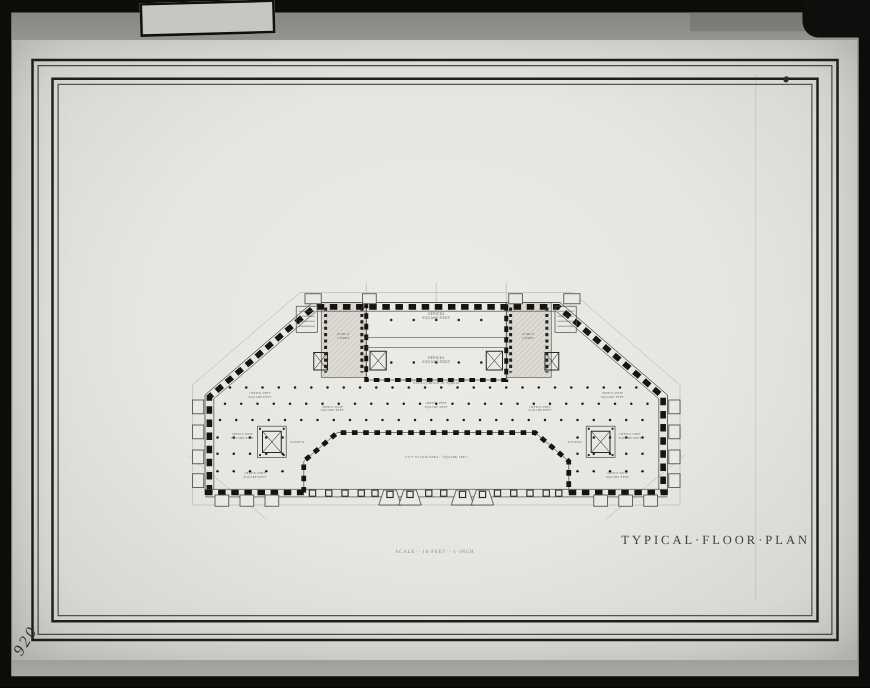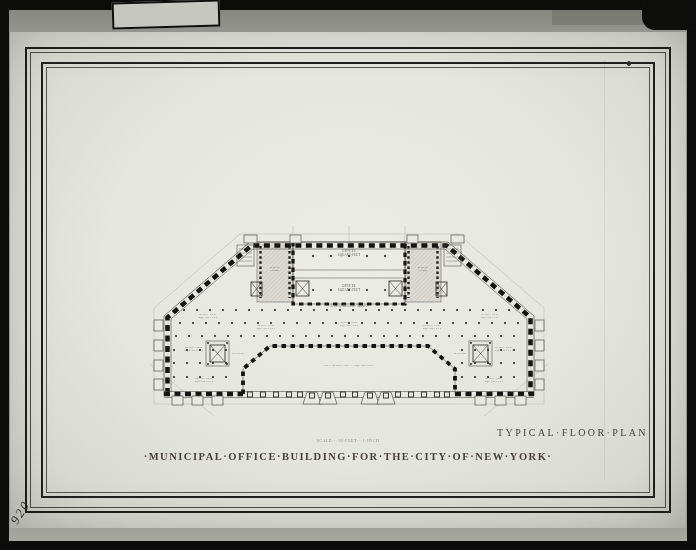--- a/index.html
+++ b/index.html
@@ -303,16 +303,15 @@
       <text x="54" y="153" text-anchor="middle" font-size="2.4" font-family="&quot;Liberation Serif&quot;,serif" fill="#5c5852" font-style="normal" letter-spacing="0.2"><tspan x="54" dy="0">OFFICE·UNIT</tspan><tspan x="54" dy="3">SQUARE·FEET</tspan></text>
       <text x="344" y="153" text-anchor="middle" font-size="2.4" font-family="&quot;Liberation Serif&quot;,serif" fill="#5c5852" font-style="normal" letter-spacing="0.2"><tspan x="344" dy="0">OFFICE·UNIT</tspan><tspan x="344" dy="3">SQUARE·FEET</tspan></text>
       <text x="199" y="140" text-anchor="middle" font-size="2.6" font-family="&quot;Liberation Serif&quot;,serif" fill="#5c5852" font-style="normal" letter-spacing="0.2"><tspan x="199" dy="0">CITY·OFFICE·AREA···SQUARE·FEET</tspan></text>
       <text x="199" y="81" text-anchor="middle" font-size="3.4" font-family="&quot;Liberation Serif&quot;,serif" fill="#7a756d" font-style="italic" letter-spacing="0.2"><tspan x="199" dy="0">·Area·of·Block·or·Square·</tspan></text>
       <text x="88" y="128" text-anchor="middle" font-size="2" font-family="&quot;Liberation Serif&quot;,serif" fill="#5c5852" font-style="normal" letter-spacing="0.2"><tspan x="88" dy="0">ELEVATOR</tspan></text>
       <text x="310" y="128" text-anchor="middle" font-size="2" font-family="&quot;Liberation Serif&quot;,serif" fill="#5c5852" font-style="normal" letter-spacing="0.2"><tspan x="310" dy="0">ELEVATOR</tspan></text>
     </svg>
 
   <div id="plan-title">TYPICAL·FLOOR·PLAN</div>
   <div id="plan-scale-note">SCALE···16·FEET···1·INCH</div>
-  <div id="drawing-title">·MUNICIPAL·OFFICE·BUILDING·FOR·THE·CITY·OF·NEW·YORK·</div>
 
   <div id="negative-number">920</div>
 </div>
 
 </body></html>

